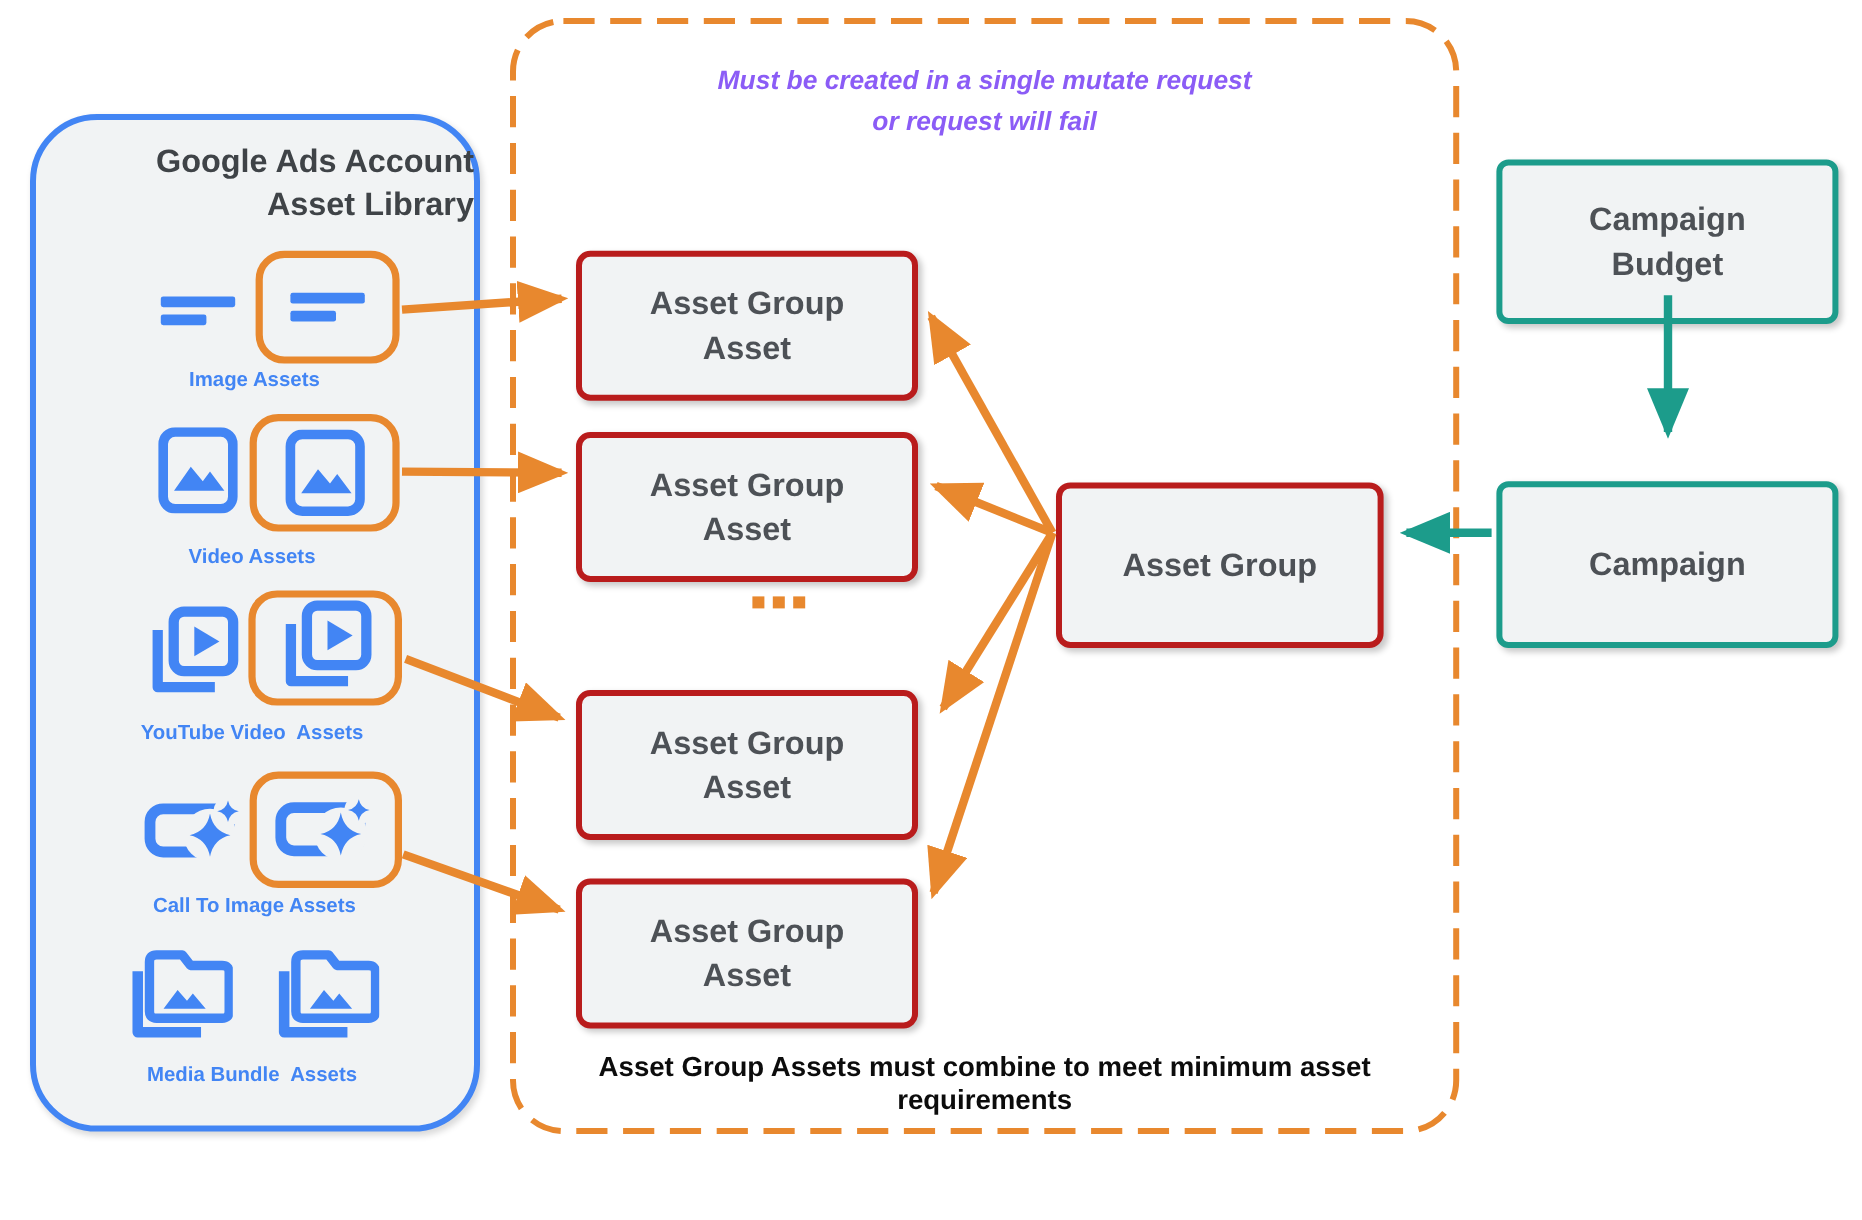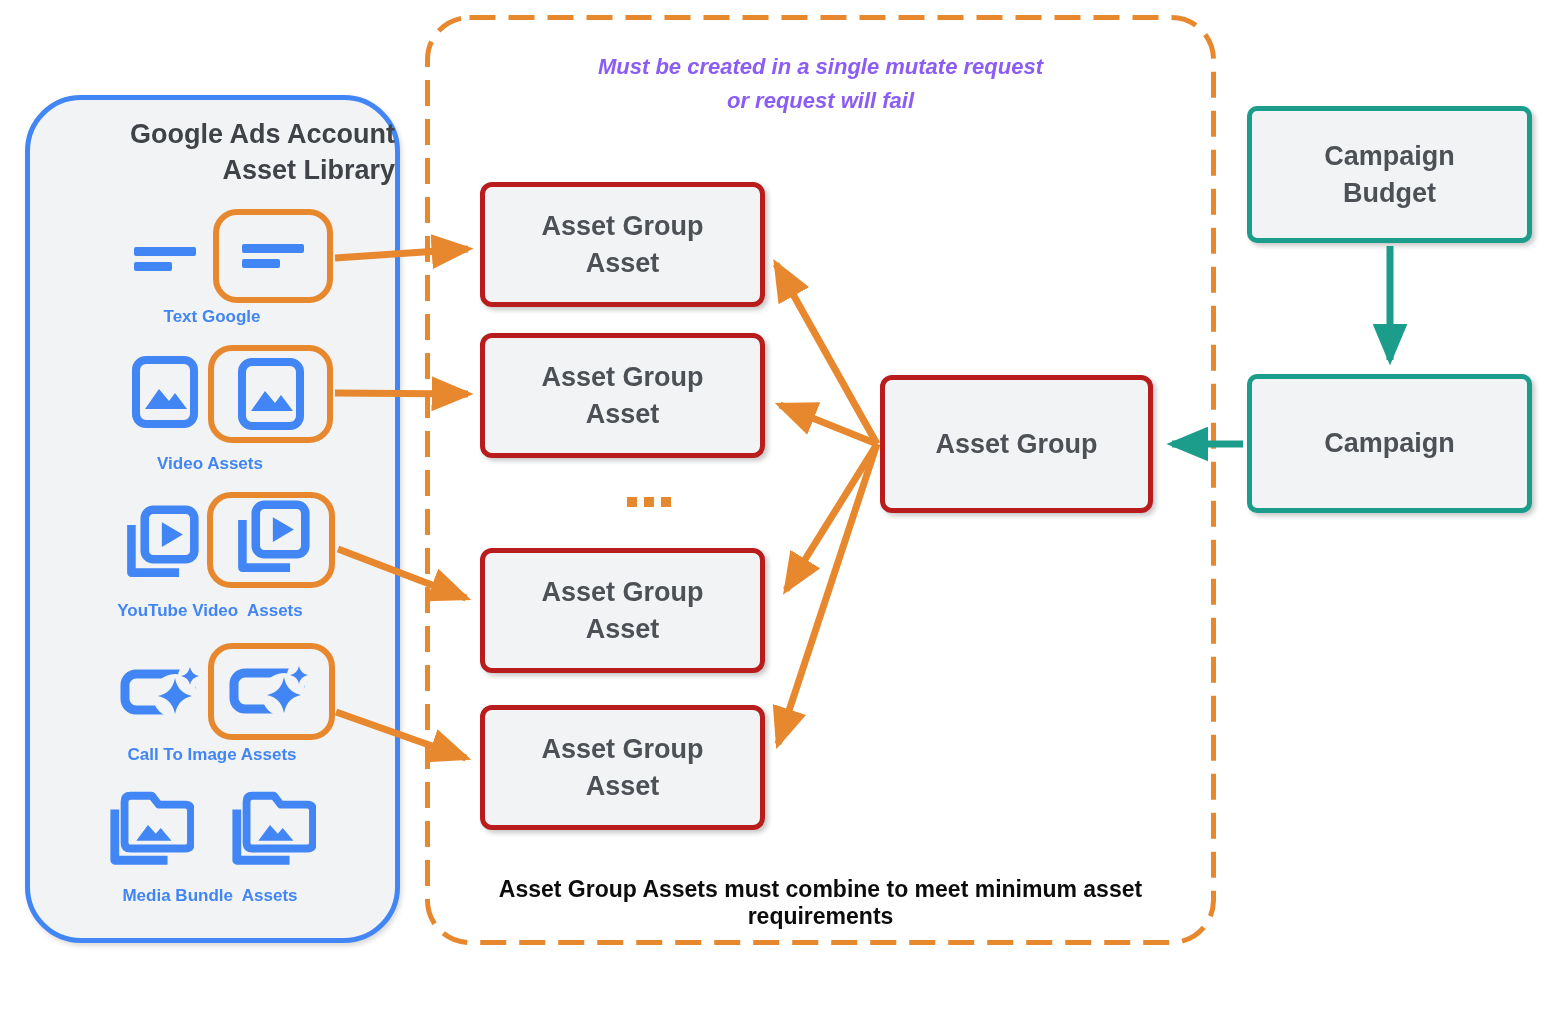--- a/index.html
+++ b/index.html
@@ -23,21 +23,21 @@
   
   .mutate-title{position:absolute;left:425px;top:50px;width:791px;text-align:center;
                 font-size:22px;font-weight:bold;font-style:italic;color:#8b5cf6;
                 line-height:1.55;white-space:pre-line;}
   .caption{position:absolute;left:425px;top:876px;width:791px;text-align:center;
            font-weight:bold;font-size:23px;color:#0c0c0c;}
 
   .node{position:absolute;box-sizing:border-box;background:#f1f3f4;border-radius:12px;
         display:flex;align-items:center;justify-content:center;text-align:center;
         font-weight:bold;font-size:27px;color:#4d5156;line-height:1.35;
-        white-space:pre-line;box-shadow:3px 3px 5px rgba(0,0,0,.22);}
+        white-space:pre-line;box-shadow:3px 3px 5px rgba(0,0,0,.22);margin-top:27px;}
   .node.orange{border:5px solid #b91c1c;}
   .node.teal{border:5px solid #1c9c8b;border-radius:10px;}
 
   .aga{left:480px;width:285px;height:125px;}
   .aga1{top:182px;}.aga2{top:333px;}.aga3{top:548px;}.aga4{top:705px;}
 
   .ellipsis{position:absolute;left:627px;top:497px;display:flex;gap:7px;}
   .ellipsis .dot{width:10px;height:10px;background:#e8882e;}
 
   .note{position:absolute;left:38px;top:972px;font-weight:bold;font-size:19px;
@@ -64,21 +64,21 @@
       <rect x="2" y="5" width="62" height="9" rx="2" fill="#4285f4"></rect>
       <rect x="2" y="20" width="38" height="9" rx="2" fill="#4285f4"></rect>
     </svg>
   </div>
   <div class="outline-box" style="left:213px;top:209px;width:120px;height:94px;">
     <svg width="66" height="34" viewBox="0 0 66 34">
       <rect x="2" y="5" width="62" height="9" rx="2" fill="#4285f4"></rect>
       <rect x="2" y="20" width="38" height="9" rx="2" fill="#4285f4"></rect>
     </svg>
   </div>
-  <div class="icon-label" style="left:212px;top:307px;">Text Google</div>
+  <div class="icon-label" style="left:212px;top:307px;">Image Assets</div>
 
   <div class="plain-icon" style="left:131px;top:356px;">
     <svg width="68" height="72" viewBox="0 0 68 72">
       <rect x="5" y="4" width="58" height="64" rx="10" fill="none" stroke="#4285f4" stroke-width="8"></rect>
       <path d="M14 53 L28 33 L38 45 L44 37 L56 53 Z" fill="#4285f4"></path>
     </svg>
   </div>
   <div class="outline-box" style="left:208px;top:345px;width:125px;height:98px;">
     <svg width="68" height="72" viewBox="0 0 68 72">
       <rect x="5" y="4" width="58" height="64" rx="10" fill="none" stroke="#4285f4" stroke-width="8"></rect>

